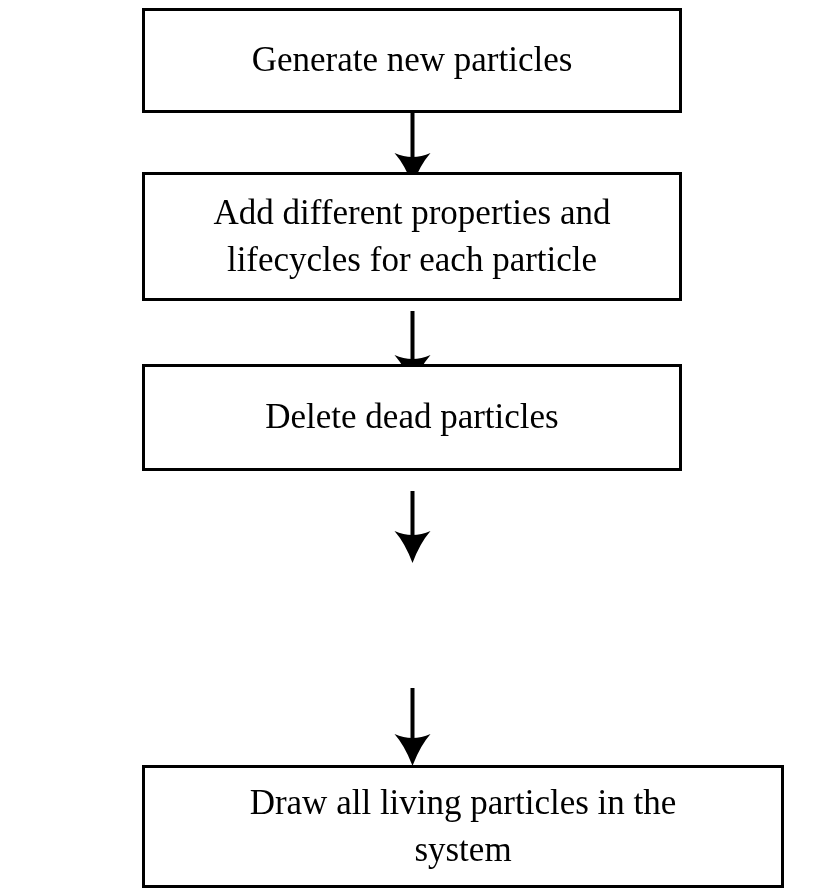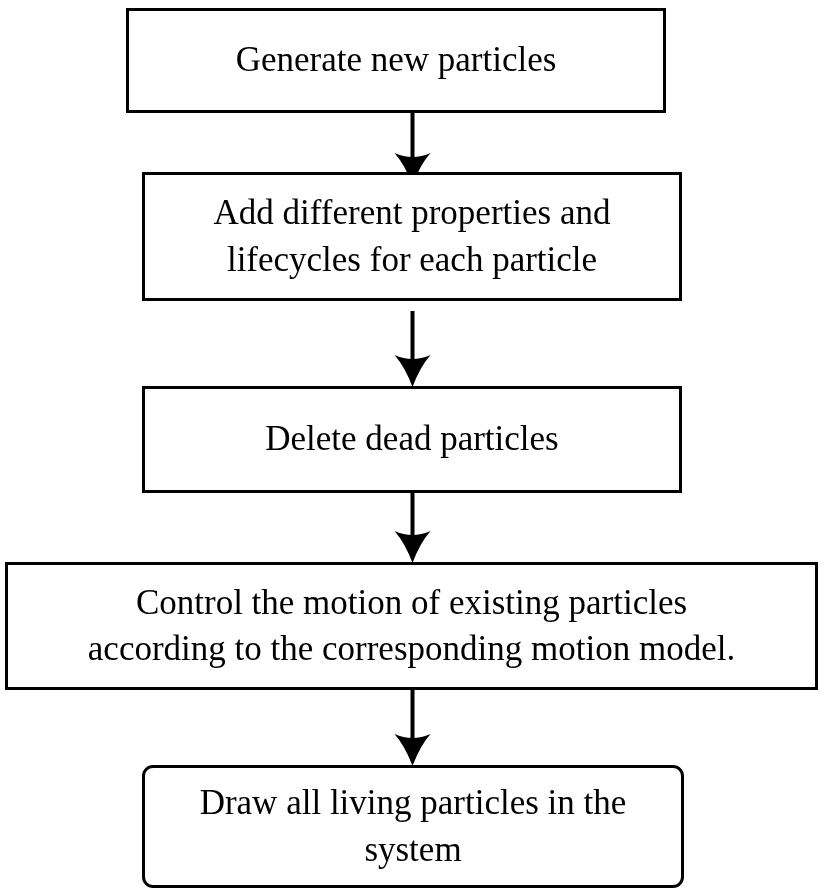--- a/index.html
+++ b/index.html
@@ -38,25 +38,25 @@
     padding: 0 10px;
     white-space: pre-line;
   }
   .flow-arrow {
     position: absolute;
   }
   .flow-arrow svg {
     display: block;
   }
   
-  #box-generate      { left: 126px; top: 8px;   width: 540px; height: 105px; }
+  #box-generate      { left: 142px; top: 8px;   width: 540px; height: 105px; }
   #box-properties    { left: 142px; top: 172px; width: 540px; height: 129px; }
-  #box-delete        { left: 142px; top: 386px; width: 540px; height: 107px; }
+  #box-delete        { left: 142px; top: 364px; width: 540px; height: 107px; }
   #box-control       { left: 5px;   top: 562px; width: 813px; height: 128px; }
-  #box-draw          { left: 142px; top: 765px; width: 542px; height: 123px; border-radius: 11px; }
+  #box-draw          { left: 142px; top: 765px; width: 642px; height: 123px; }
   
   #arrow-1 { left: 390px; top: 111px; width: 45px; height: 75px; }
   #arrow-2 { left: 390px; top: 311px; width: 45px; height: 77px; }
   #arrow-3 { left: 390px; top: 491px; width: 45px; height: 73px; }
   #arrow-4 { left: 390px; top: 688px; width: 45px; height: 79px; }
 </style>
 </head>
 <body>
 
 <div id="flowchart-canvas">
@@ -88,24 +88,20 @@
     <span class="flow-box-label">Delete dead particles</span>
   </div>
 
   <div class="flow-arrow" id="arrow-3">
     <svg width="45" height="73" viewBox="0 0 45 73" xmlns="http://www.w3.org/2000/svg">
       <line x1="22.5" y1="0" x2="22.5" y2="48" stroke="#000000" stroke-width="4"></line>
       <path d="M 4.5 40 Q 22.5 48 40.5 40 Q 30 52 22.5 72 Q 15 52 4.5 40 Z" fill="#000000"></path>
     </svg>
   </div>
 
-  <div class="flow-box" id="box-control">
-    <span class="flow-box-label">Control the motion of existing particles
-according to the corresponding motion model.</span>
-  </div>
 
   <div class="flow-arrow" id="arrow-4">
     <svg width="45" height="79" viewBox="0 0 45 79" xmlns="http://www.w3.org/2000/svg">
       <line x1="22.5" y1="0" x2="22.5" y2="54" stroke="#000000" stroke-width="4"></line>
       <path d="M 4.5 46 Q 22.5 54 40.5 46 Q 30 58 22.5 78 Q 15 58 4.5 46 Z" fill="#000000"></path>
     </svg>
   </div>
 
   <div class="flow-box" id="box-draw">
     <span class="flow-box-label">Draw all living particles in the

